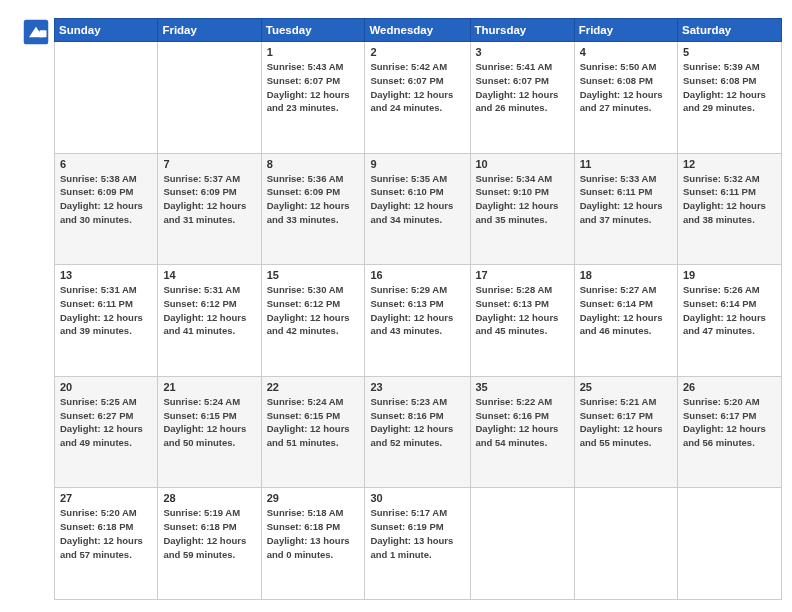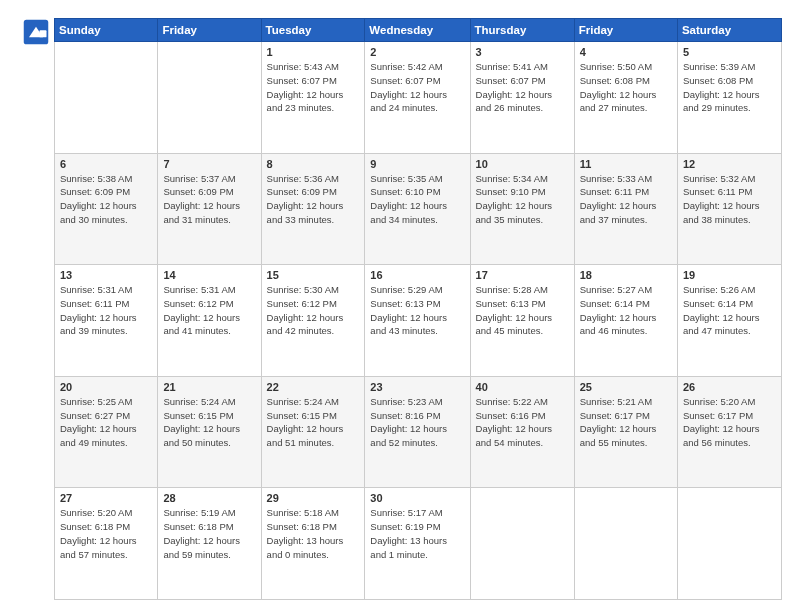--- a/index.html
+++ b/index.html
@@ -84,20 +84,21 @@
     .day-num {
       font-size: 11px;
       font-weight: bold;
       display: block;
       margin-bottom: 2px;
     }
     .day-info {
       line-height: 1.45;
       font-size: 9.5px;
       color: #444;
+      font-weight: bold;
     }
     .empty-cell {
       background: #f9f9f9;
     }
     tr:nth-child(odd) td {
       background-color: #fff;
     }
     tr:nth-child(even) td {
       background-color: #f5f5f5;
     }
@@ -281,21 +282,21 @@
 Sunset: 6:15 PM
 Daylight: 12 hours and 51 minutes.</div>
           </td>
           <td>
             <span class="day-num">23</span>
             <div class="day-info">Sunrise: 5:23 AM
 Sunset: 8:16 PM
 Daylight: 12 hours and 52 minutes.</div>
           </td>
           <td>
-            <span class="day-num">40</span>
+            <span class="day-num">35</span>
             <div class="day-info">Sunrise: 5:22 AM
 Sunset: 6:16 PM
 Daylight: 12 hours and 54 minutes.</div>
           </td>
           <td>
             <span class="day-num">25</span>
             <div class="day-info">Sunrise: 5:21 AM
 Sunset: 6:17 PM
 Daylight: 12 hours and 55 minutes.</div>
           </td>

